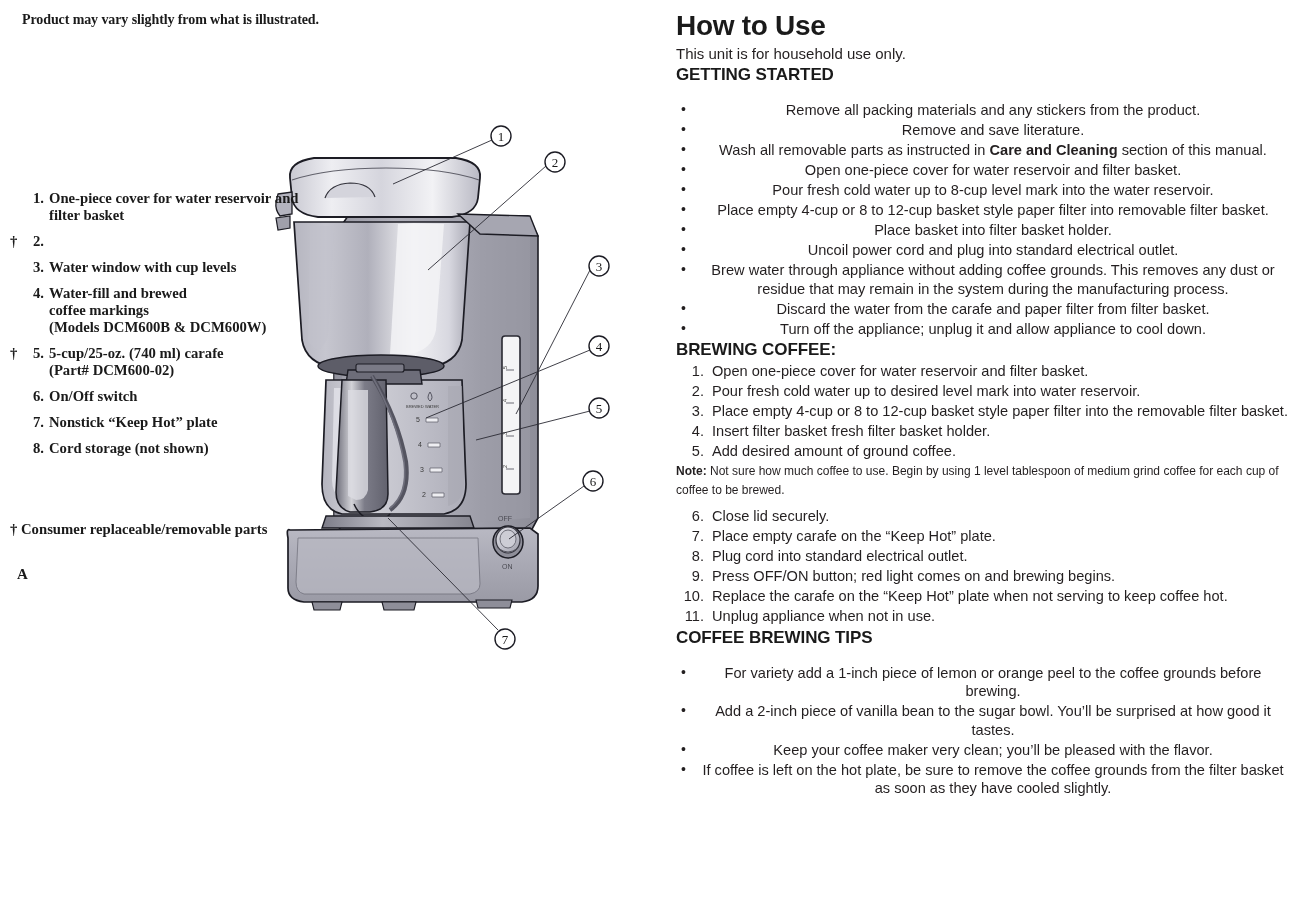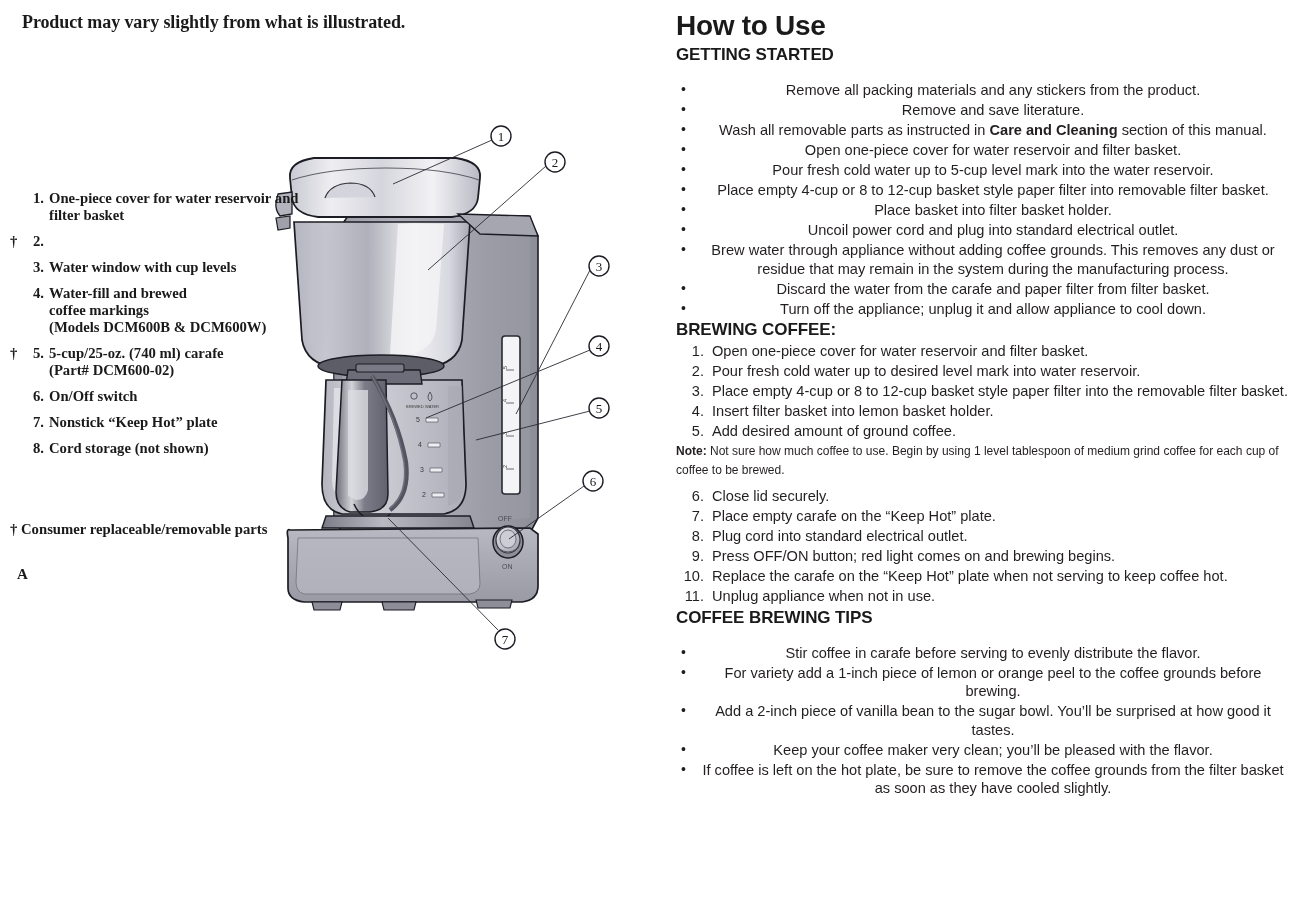--- a/index.html
+++ b/index.html
@@ -21,21 +21,21 @@
     position: absolute;
     left: 0; top: 0;
     width: 660px; height: 909px;
   }
 
   #vary-note {
     position: absolute;
     left: 22px; top: 12px;
     font-family: "Liberation Serif", serif;
     font-weight: bold;
-    font-size: 18px;
+    font-size: 14px;
     letter-spacing: -0.1px;
     color: #1a1a1a;
   }
 
   #parts-list {
     position: absolute;
     left: 10px; top: 190px;
     width: 300px;
     font-family: "Liberation Serif", serif;
     font-weight: bold;
@@ -459,58 +459,58 @@
   </div>
 
   <div id="footnote">† Consumer replaceable/removable parts</div>
   <div id="fig-label">A</div>
 
 </div>
 
 <div id="right-col">
 
   <h1 id="howto-title">How to Use</h1>
+  <div id="intro-line">This unit is for household use only.</div>
 
   <div class="sec-head">GETTING STARTED</div>
   <ul class="bullets">
     <li>Remove all packing materials and any stickers from the product.</li>
     <li>Remove and save literature.</li>
     <li><span>Wash all removable parts as instructed in </span><span class="bold-inline">Care and Cleaning</span><span> section of this manual.</span></li>
     <li>Open one-piece cover for water reservoir and filter basket.</li>
-    <li>Pour fresh cold water up to 5-cup level mark into the water reservoir.</li>
+    <li>Pour fresh cold water up to 8-cup level mark into the water reservoir.</li>
     <li>Place empty 4-cup or 8 to 12-cup basket style paper filter into removable filter basket.</li>
     <li>Place basket into filter basket holder.</li>
     <li>Uncoil power cord and plug into standard electrical outlet.</li>
     <li>Brew water through appliance without adding coffee grounds.  This removes any dust or residue that may remain in the system during the manufacturing process.</li>
     <li>Discard the water from the carafe and paper filter from filter basket.</li>
     <li>Turn off the appliance; unplug it and allow appliance to cool down.</li>
   </ul>
 
   <div class="sec-head">BREWING COFFEE:</div>
   <ol class="steps">
     <li><span class="stepnum">1.</span><span>Open one-piece cover for water reservoir and filter basket.</span></li>
     <li><span class="stepnum">2.</span><span>Pour fresh cold water up to desired level mark into water reservoir.</span></li>
     <li><span class="stepnum">3.</span><span>Place empty 4-cup or 8 to 12-cup basket style paper filter into the removable filter basket.</span></li>
-    <li><span class="stepnum">4.</span><span>Insert filter basket into lemon basket holder.</span></li>
+    <li><span class="stepnum">4.</span><span>Insert filter basket fresh filter basket holder.</span></li>
     <li><span class="stepnum">5.</span><span>Add desired amount of ground coffee.</span></li>
   </ol>
 
   <p class="note"><b>Note:</b><span>  Not sure how much coffee to use. Begin by using 1 level tablespoon of medium grind coffee for each cup of coffee to be brewed.</span></p>
 
   <ol class="steps">
     <li><span class="stepnum">6.</span><span>Close lid securely.</span></li>
     <li><span class="stepnum">7.</span><span>Place empty carafe on the “Keep Hot” plate.</span></li>
     <li><span class="stepnum">8.</span><span>Plug cord into standard electrical outlet.</span></li>
     <li><span class="stepnum">9.</span><span>Press OFF/ON button; red light comes on and brewing begins.</span></li>
     <li><span class="stepnum">10.</span><span>Replace the carafe on the “Keep Hot” plate when not serving to keep coffee hot.</span></li>
     <li><span class="stepnum">11.</span><span>Unplug appliance when not in use.</span></li>
   </ol>
 
   <div class="sec-head">COFFEE BREWING TIPS</div>
   <ul class="bullets">
-    <li>Stir coffee in carafe before serving to evenly distribute the flavor.</li>
     <li>For variety add a 1-inch piece of lemon or orange peel to the coffee grounds before brewing.</li>
     <li>Add a 2-inch piece of vanilla bean to the sugar bowl.  You’ll be surprised at how good it tastes.</li>
     <li>Keep your coffee maker very clean; you’ll be pleased with the flavor.</li>
     <li>If coffee is left on the hot plate, be sure to remove the coffee grounds from the filter basket as soon as they have cooled slightly.</li>
   </ul>
 
 </div>
 
 </body></html>

